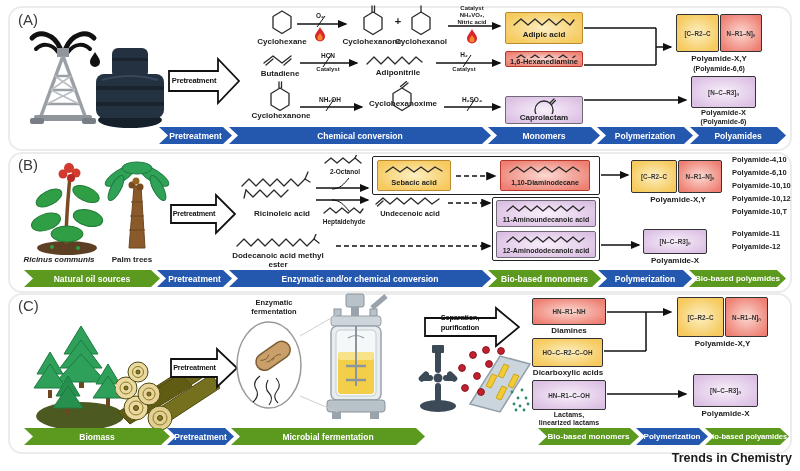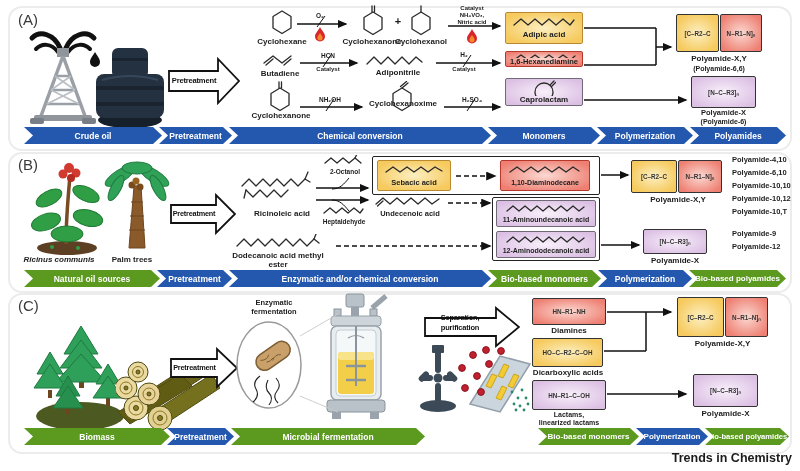--- a/index.html
+++ b/index.html
@@ -146,21 +146,21 @@
       <polyline points="3,9 10,3 17,9 24,3 31,9 38,3 45,9 52,3 59,9 63,4"></polyline>
       </svg>
     <div class="lbl f8" style="position:static">Adipic acid</div>
   </div>
   <div class="mbox g-r" style="left:505px;top:51px;width:78px;height:16px">
     <svg class="struct" style="position:static" width="66" height="11">
       <polyline points="3,8 10,3 17,8 24,3 31,8 38,3 45,8 52,3 59,8 64,4"></polyline>
       </svg>
     <div class="lbl f75" style="position:static">1,6-Hexanediamine</div>
   </div>
-  <div class="mbox g-p" style="left:505px;top:78px;width:78px;height:28px">
+  <div class="mbox g-p" style="left:505px;top:96px;width:78px;height:28px">
     <svg class="struct" style="position:static" width="24" height="24">
       <circle cx="12" cy="13" r="9"></circle>
         <line x1="18" y1="6" x2="22" y2="2"></line>
         <line x1="19.5" y1="7.5" x2="23.5" y2="3.5"></line>
       </svg>
     <div class="lbl f8" style="position:static">Caprolactam</div>
   </div>
 
   <div class="ubox g-y" style="left:676px;top:14px;width:43px;height:38px">
     <span class="unit">[C–R2–C</span>
@@ -169,21 +169,20 @@
     <span class="unit">N–R1–N]ₙ</span>
     </div>
   <div class="lbl f8" style="left:676px;top:55px;width:86px">Polyamide-X,Y</div>
   <div class="lbl f7" style="left:676px;top:65px;width:86px">(Polyamide-6,6)</div>
   <div class="ubox g-p" style="left:691px;top:76px;width:65px;height:32px">
     <span class="unit">[N–C–R3]ₙ</span>
     </div>
   <div class="lbl f75" style="left:691px;top:109px;width:65px">Polyamide-X</div>
   <div class="lbl f7" style="left:691px;top:118px;width:65px">(Polyamide-6)</div>
 
-  <div class="chev cblue" style="left:24px;top:127px;width:138px">Crude oil</div>
   <div class="chev cblue" style="left:159px;top:127px;width:73px">Pretreatment</div>
   <div class="chev cblue" style="left:229px;top:127px;width:262px">Chemical conversion</div>
   <div class="chev cblue" style="left:488px;top:127px;width:112px">Monomers</div>
   <div class="chev cblue" style="left:597px;top:127px;width:96px">Polymerization</div>
   <div class="chev cblue" style="left:690px;top:127px;width:96px">Polyamides</div>
 
   <svg class="art" style="left:28px;top:156px" width="76" height="100" viewBox="0 0 76 100">
     <ellipse cx="39" cy="92" rx="30" ry="7" fill="#5d3f23"></ellipse>
     <circle cx="24" cy="91" r="2" fill="#2f9e44"></circle>
       <circle cx="50" cy="92" r="2" fill="#2f9e44"></circle>
@@ -285,21 +284,21 @@
   <div class="lbl f8" style="left:643px;top:257px;width:64px">Polyamide-X</div>
 
   <div class="list" style="left:732px;top:153px">
     <div>Polyamide-4,10</div>
     <div>Polyamide-6,10</div>
     <div>Polyamide-10,10</div>
     <div>Polyamide-10,12</div>
     <div>Polyamide-10,T</div>
   </div>
   <div class="list" style="left:732px;top:227px">
-    <div>Polyamide-9</div>
+    <div>Polyamide-11</div>
     <div>Polyamide-12</div>
   </div>
 
   <div class="chev cgreen" style="left:24px;top:270px;width:136px">Natural oil sources</div>
   <div class="chev cblue" style="left:157px;top:270px;width:75px">Pretreatment</div>
   <div class="chev cblue" style="left:229px;top:270px;width:262px">Enzymatic and/or chemical conversion</div>
   <div class="chev cgreen" style="left:488px;top:270px;width:113px">Bio-based monomers</div>
   <div class="chev cblue" style="left:598px;top:270px;width:94px">Polymerization</div>
   <div class="chev cgreen" style="left:689px;top:270px;width:97px;font-size:8px">Bio-based polyamides</div>
 

